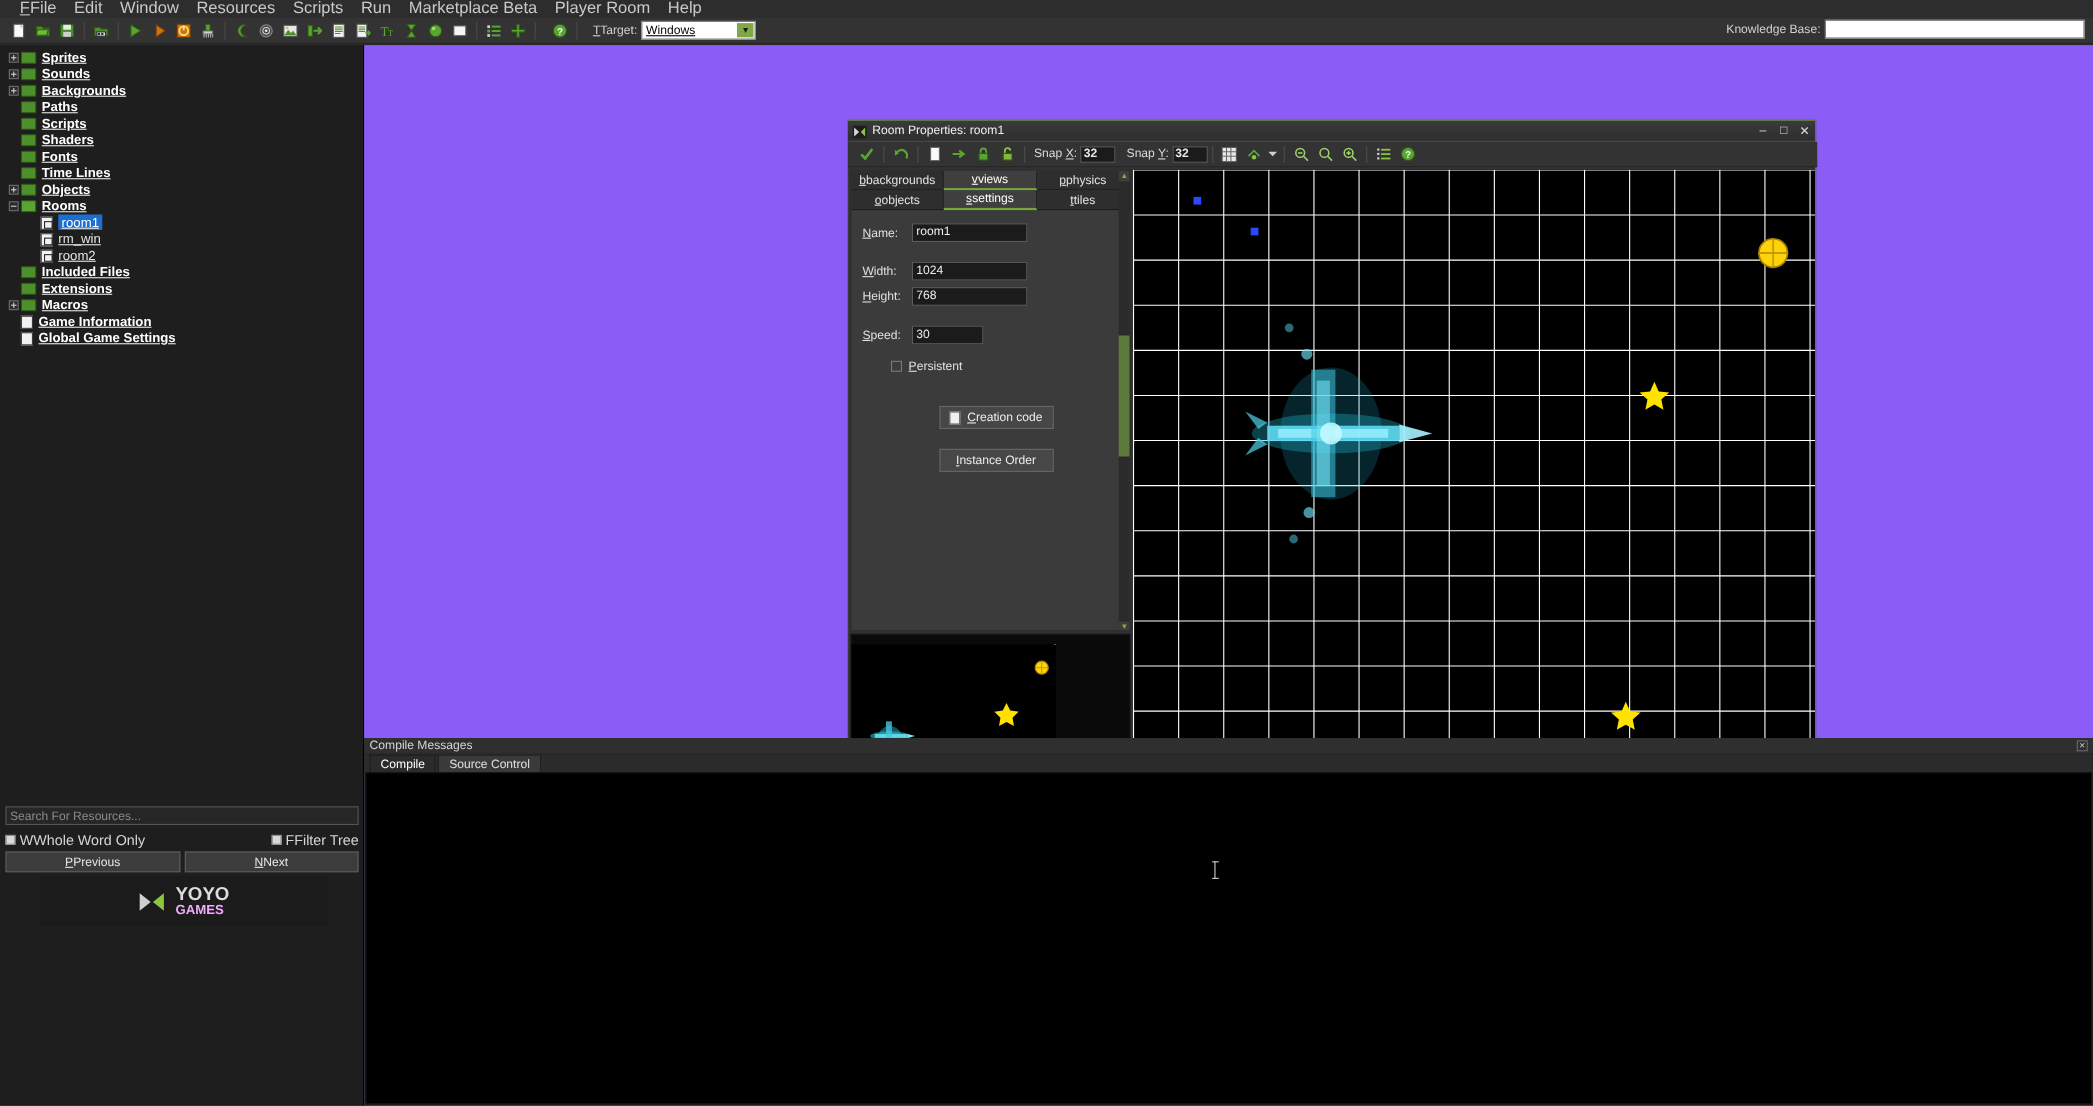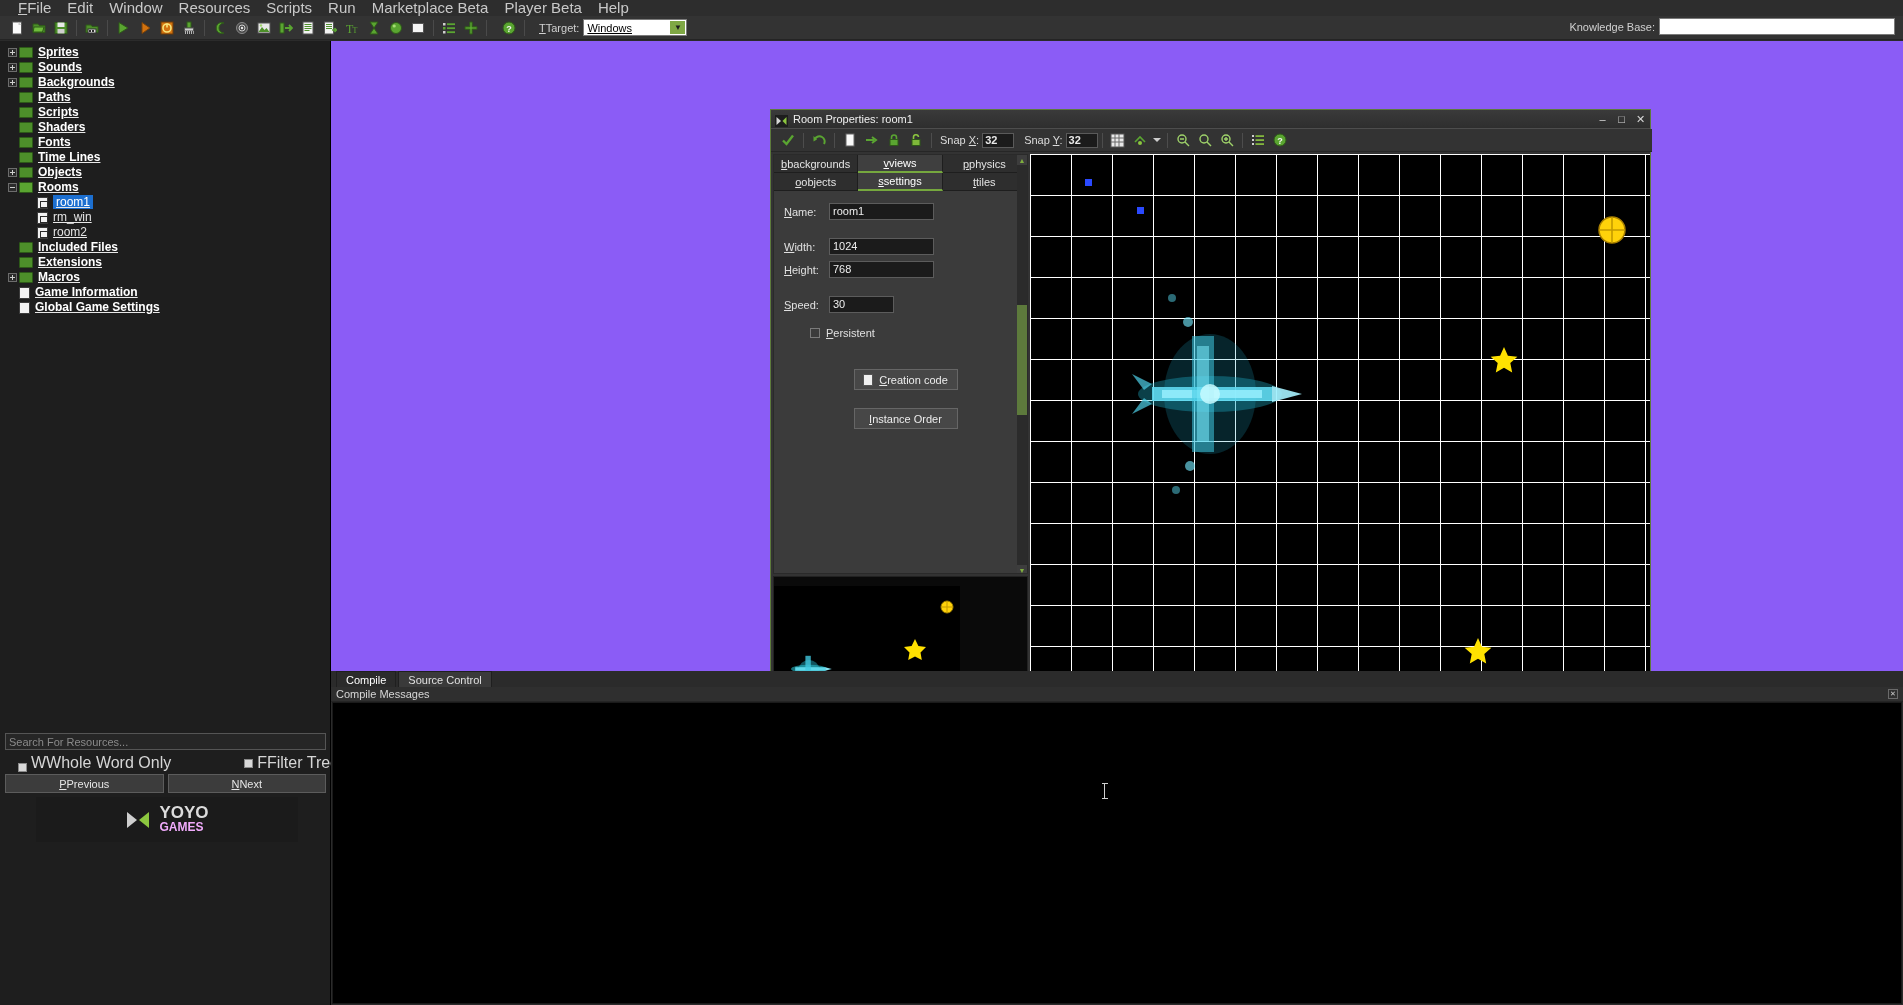--- a/index.html
+++ b/index.html
@@ -122,22 +122,22 @@
     background: #1c6fd0; color: #fff; padding: 0 3px;
   }
 
   
   #search-box {
     position:absolute; left:5px; top:692px; width: 321px; height: 17px;
     background:#262626; border:1px solid #555; color:#8a8a8a;
     font-size: 11px; padding: 1px 3px; line-height: 15px;
   }
   #search-opts {
-    position:absolute; left:18px; top:713px; width:321px; height:18px;
-    display:flex; align-items:flex-end; font-size:16px; color:#d6d6d6;
+    position:absolute; left:5px; top:713px; width:321px; height:18px;
+    display:flex; align-items:center; font-size:13px; color:#d6d6d6;
   }
   .cbx {
     width:9px; height:9px; border:1px solid #8a8a8a; background:#d9d9d9;
     display:inline-block; margin-right:4px;
   }
   #search-btns {
     position:absolute; left:5px; top:733px; width:321px; height:19px;
     display:flex;
   }
   .sbtn {
@@ -305,21 +305,21 @@
 <div id="app">
 
   <div id="menubar">
     <div class="menu-item"><span class="u">F</span><span style="margin-left:-7px;padding-left:7px">File</span></div>
     <div class="menu-item">Edit</div>
     <div class="menu-item">Window</div>
     <div class="menu-item">Resources</div>
     <div class="menu-item">Scripts</div>
     <div class="menu-item">Run</div>
     <div class="menu-item">Marketplace Beta</div>
-    <div class="menu-item">Player Beta</div>
+    <div class="menu-item">Player Room</div>
     <div class="menu-item">Help</div>
   </div>
 
   <div id="toolbar">
     <div class="tb-btn">
       <svg class="tb-ico" viewBox="0 0 14 14">
           <rect x="2.5" y="1" width="9" height="12" fill="#fafafa" stroke="#555"></rect>
           <path d="M8.5 1 L11.5 4 L8.5 4 Z" fill="#c8c8c8"></path>
         </svg>
     </div>
@@ -938,27 +938,27 @@
         <div id="room-status">
           <span class="sx">x: 736</span>
           <span class="sy">y: 256</span>
           <span class="shint">Press C to highlight objects with creation code</span>
         </div>
       </div>
     </div>
   </div>
 
   <div id="compile-panel">
+    <div id="compile-head">
+      <span>Compile Messages</span>
+      <span class="close-x">✕</span>
+    </div>
     <div id="compile-tabs">
       <div class="ctab active">Compile</div>
       <div class="ctab">Source Control</div>
     </div>
-    <div id="compile-head">
-      <span>Compile Messages</span>
-      <span class="close-x">✕</span>
-    </div>
     <div id="compile-body"></div>
   </div>
 
   <div id="cursor-i">
       <span></span>
     </div>
 </div>
 
 </body></html>

